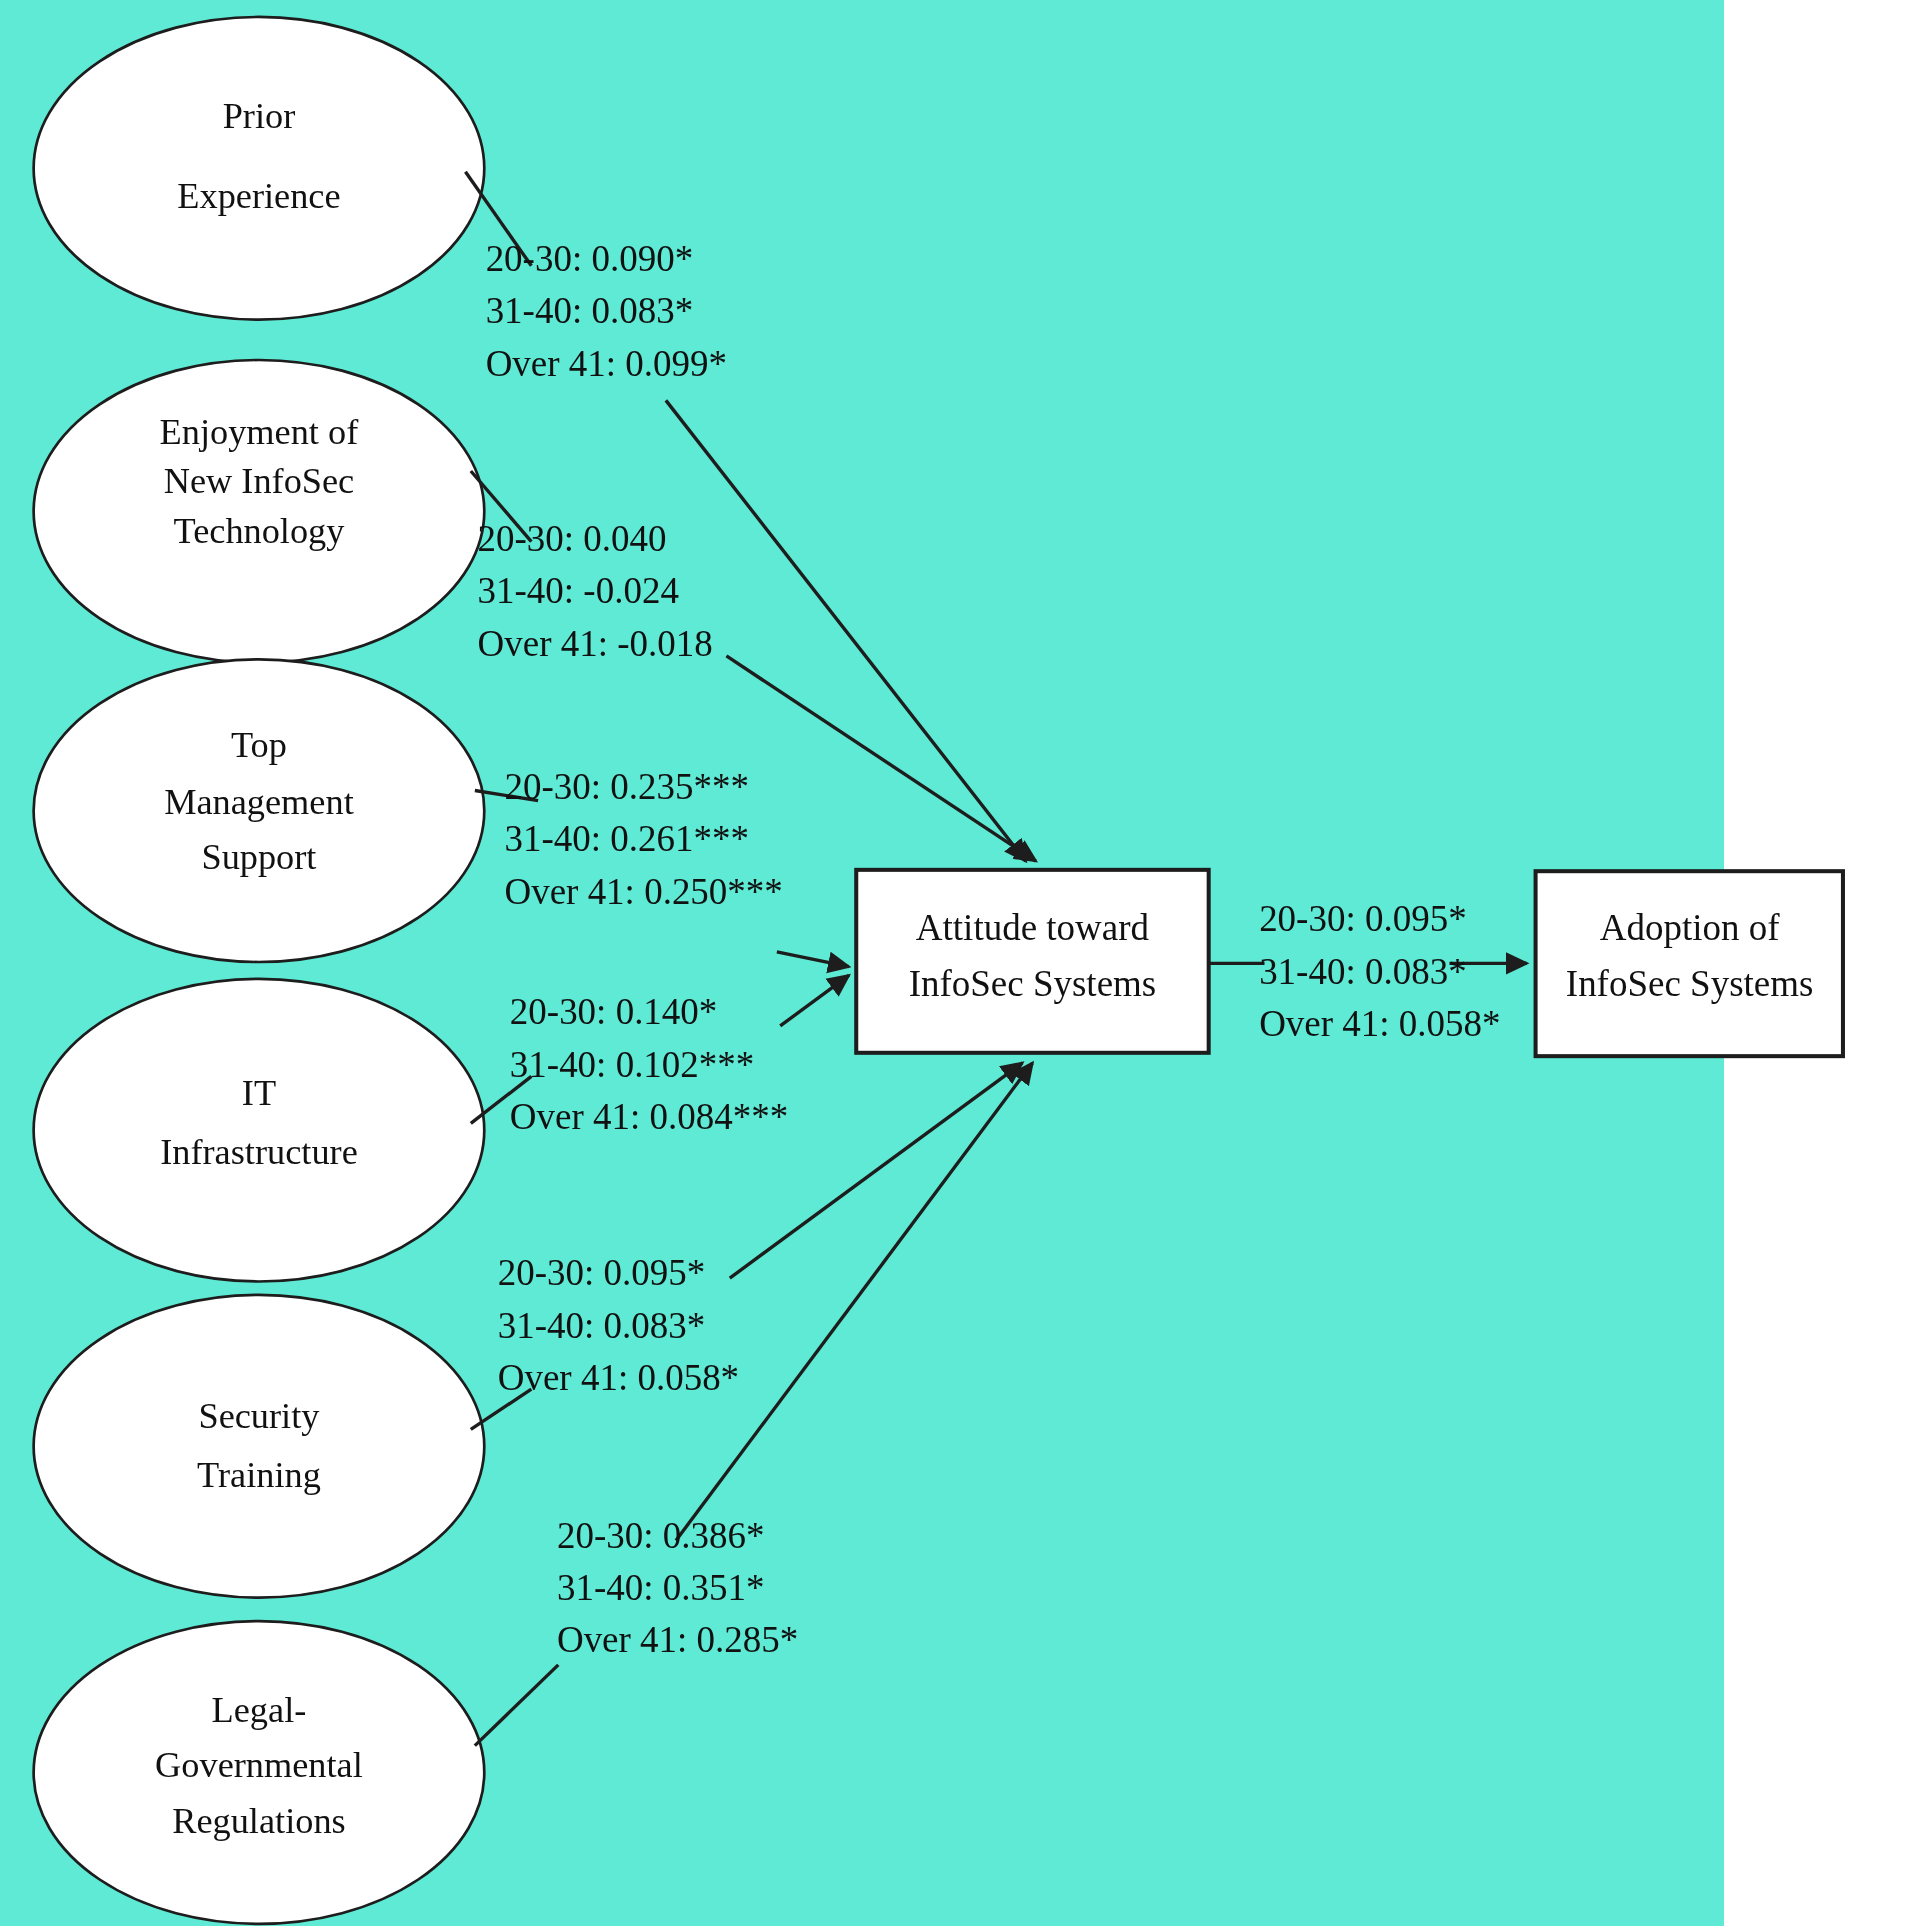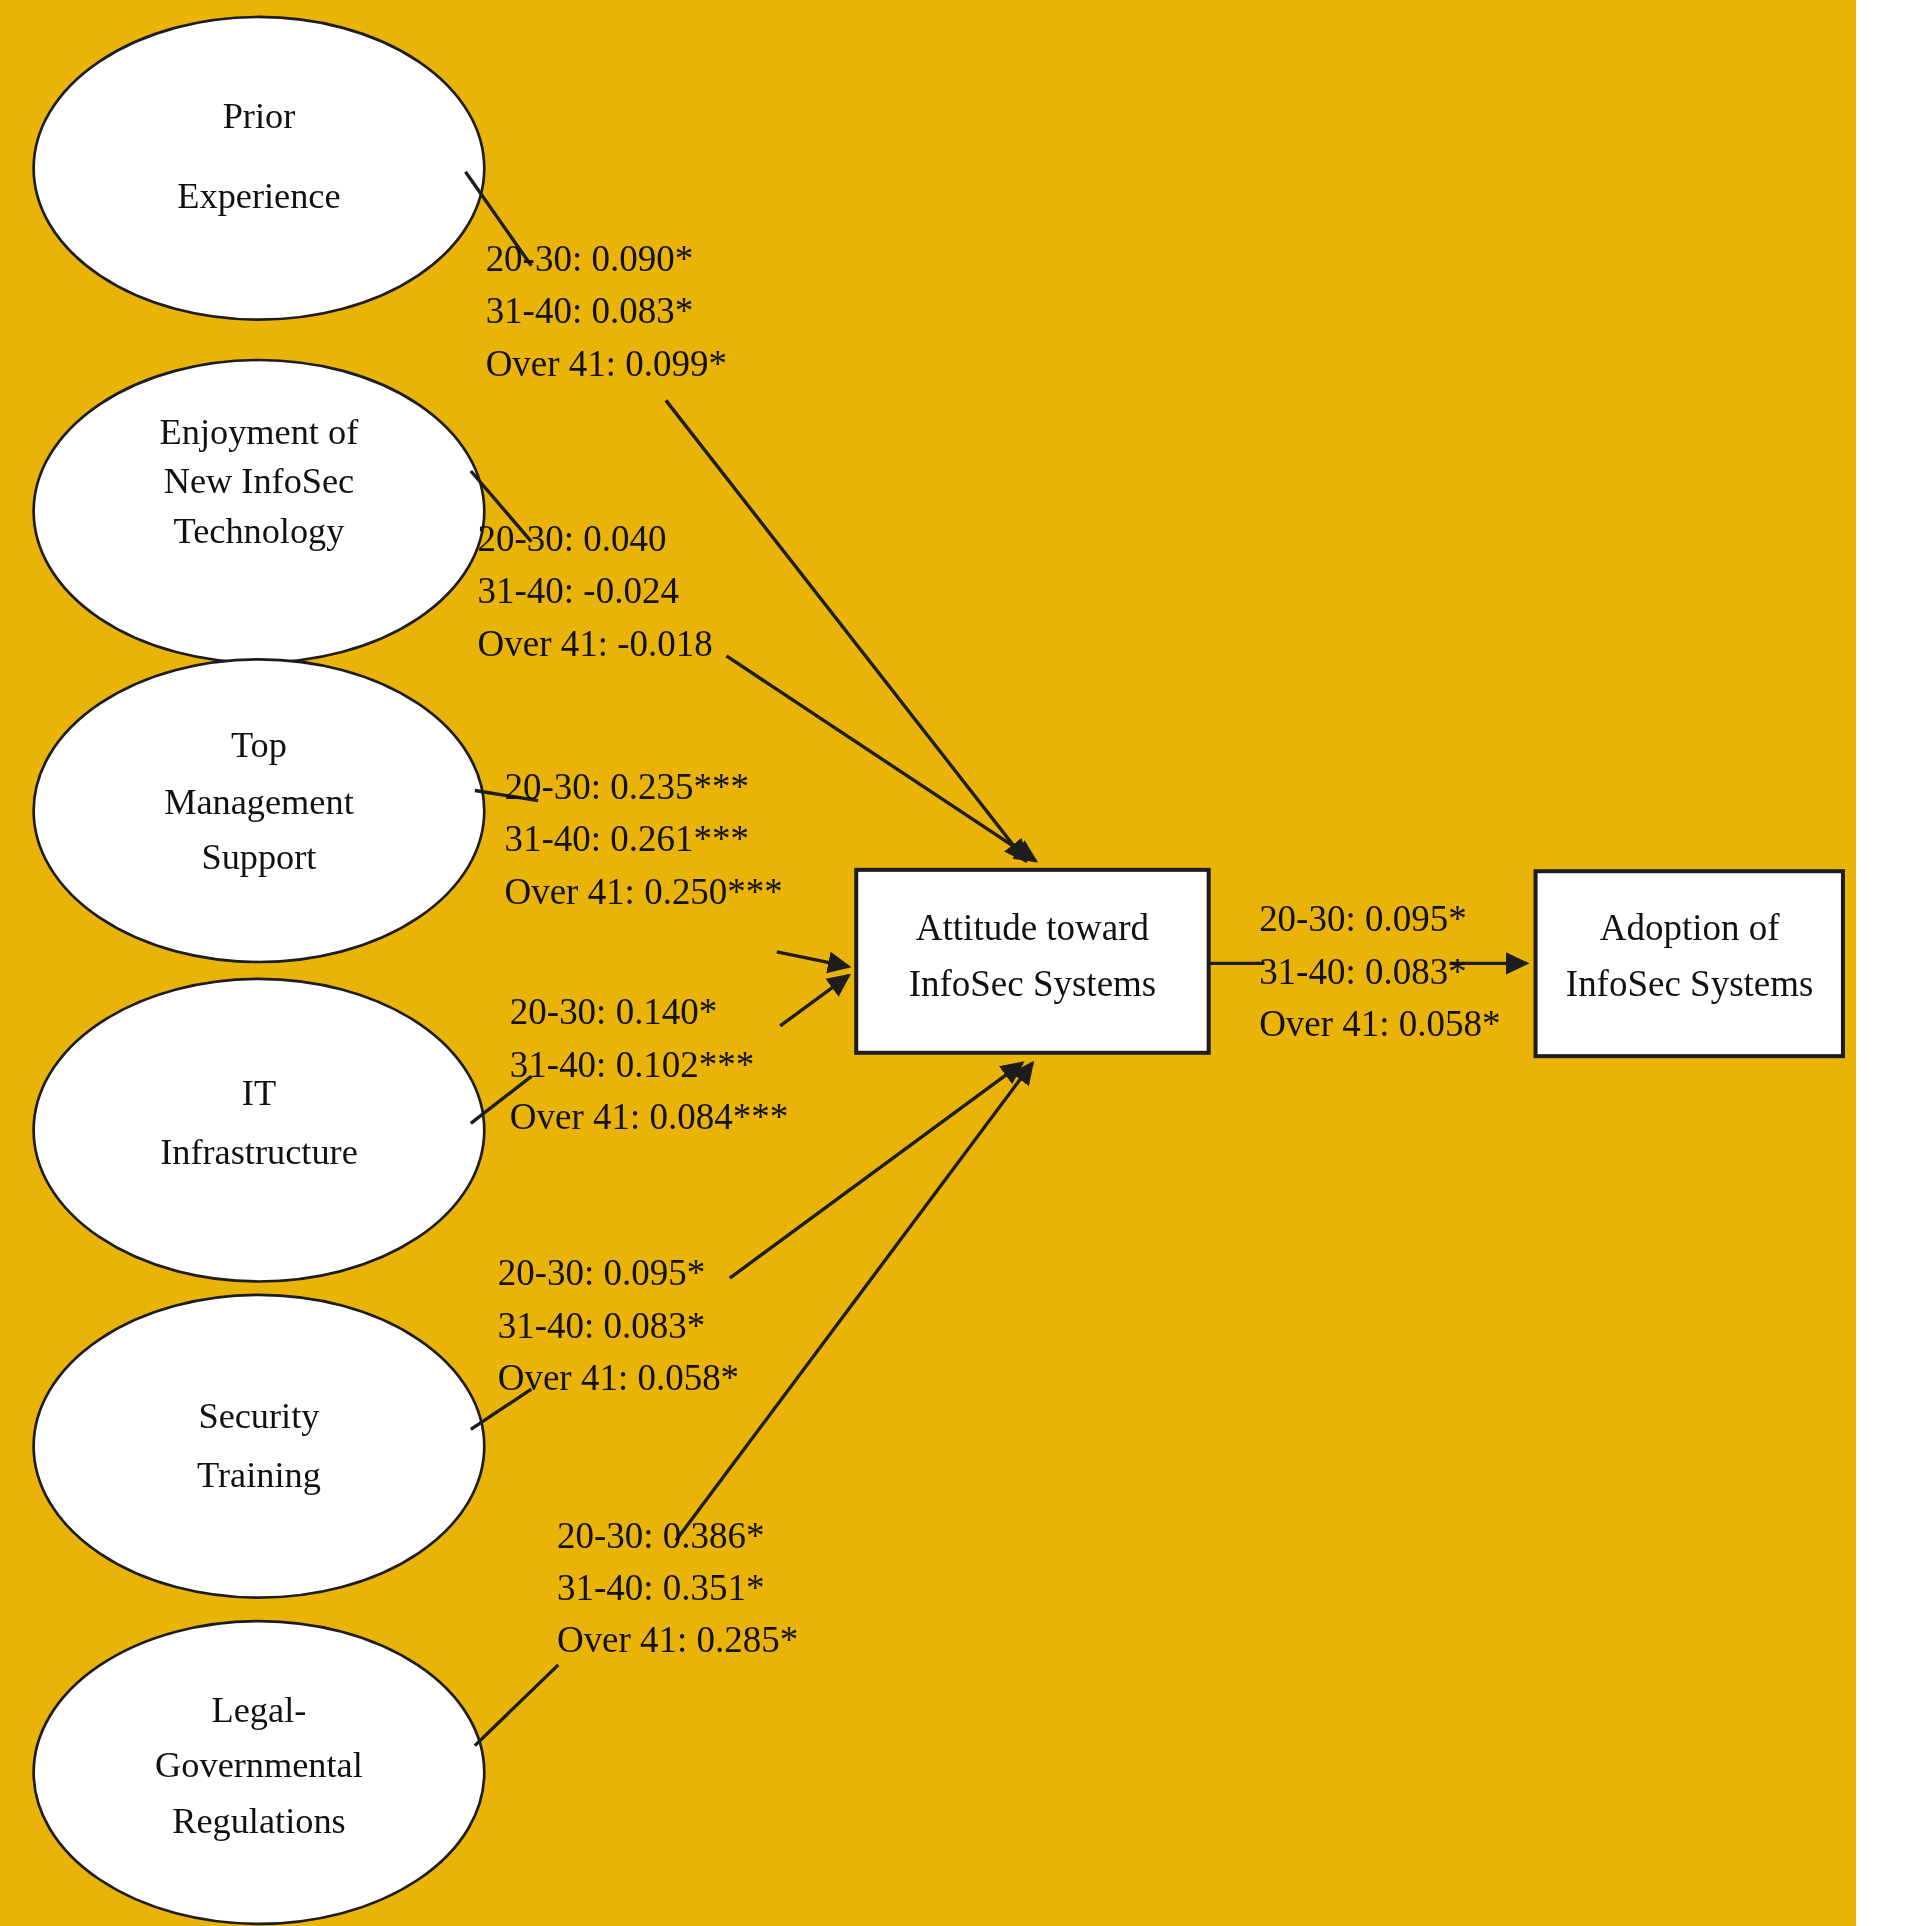--- a/index.html
+++ b/index.html
@@ -8,23 +8,23 @@
     background: #ffffff;
   }
   body {
     width: 1923px;
     height: 1926px;
     font-family: "Liberation Serif", "DejaVu Serif", serif;
     overflow: hidden;
   }
   #diagram-root {
     position: relative;
-    width: 1856px;
+    width: 1724px;
     height: 1926px;
-    background: #eab308;
+    background: #5eead4;
   }
   svg#model-svg {
     position: absolute;
     top: 0;
     left: 0;
     width: 1923px;
     height: 1926px;
     display: block;
   }
   .node-shape {

